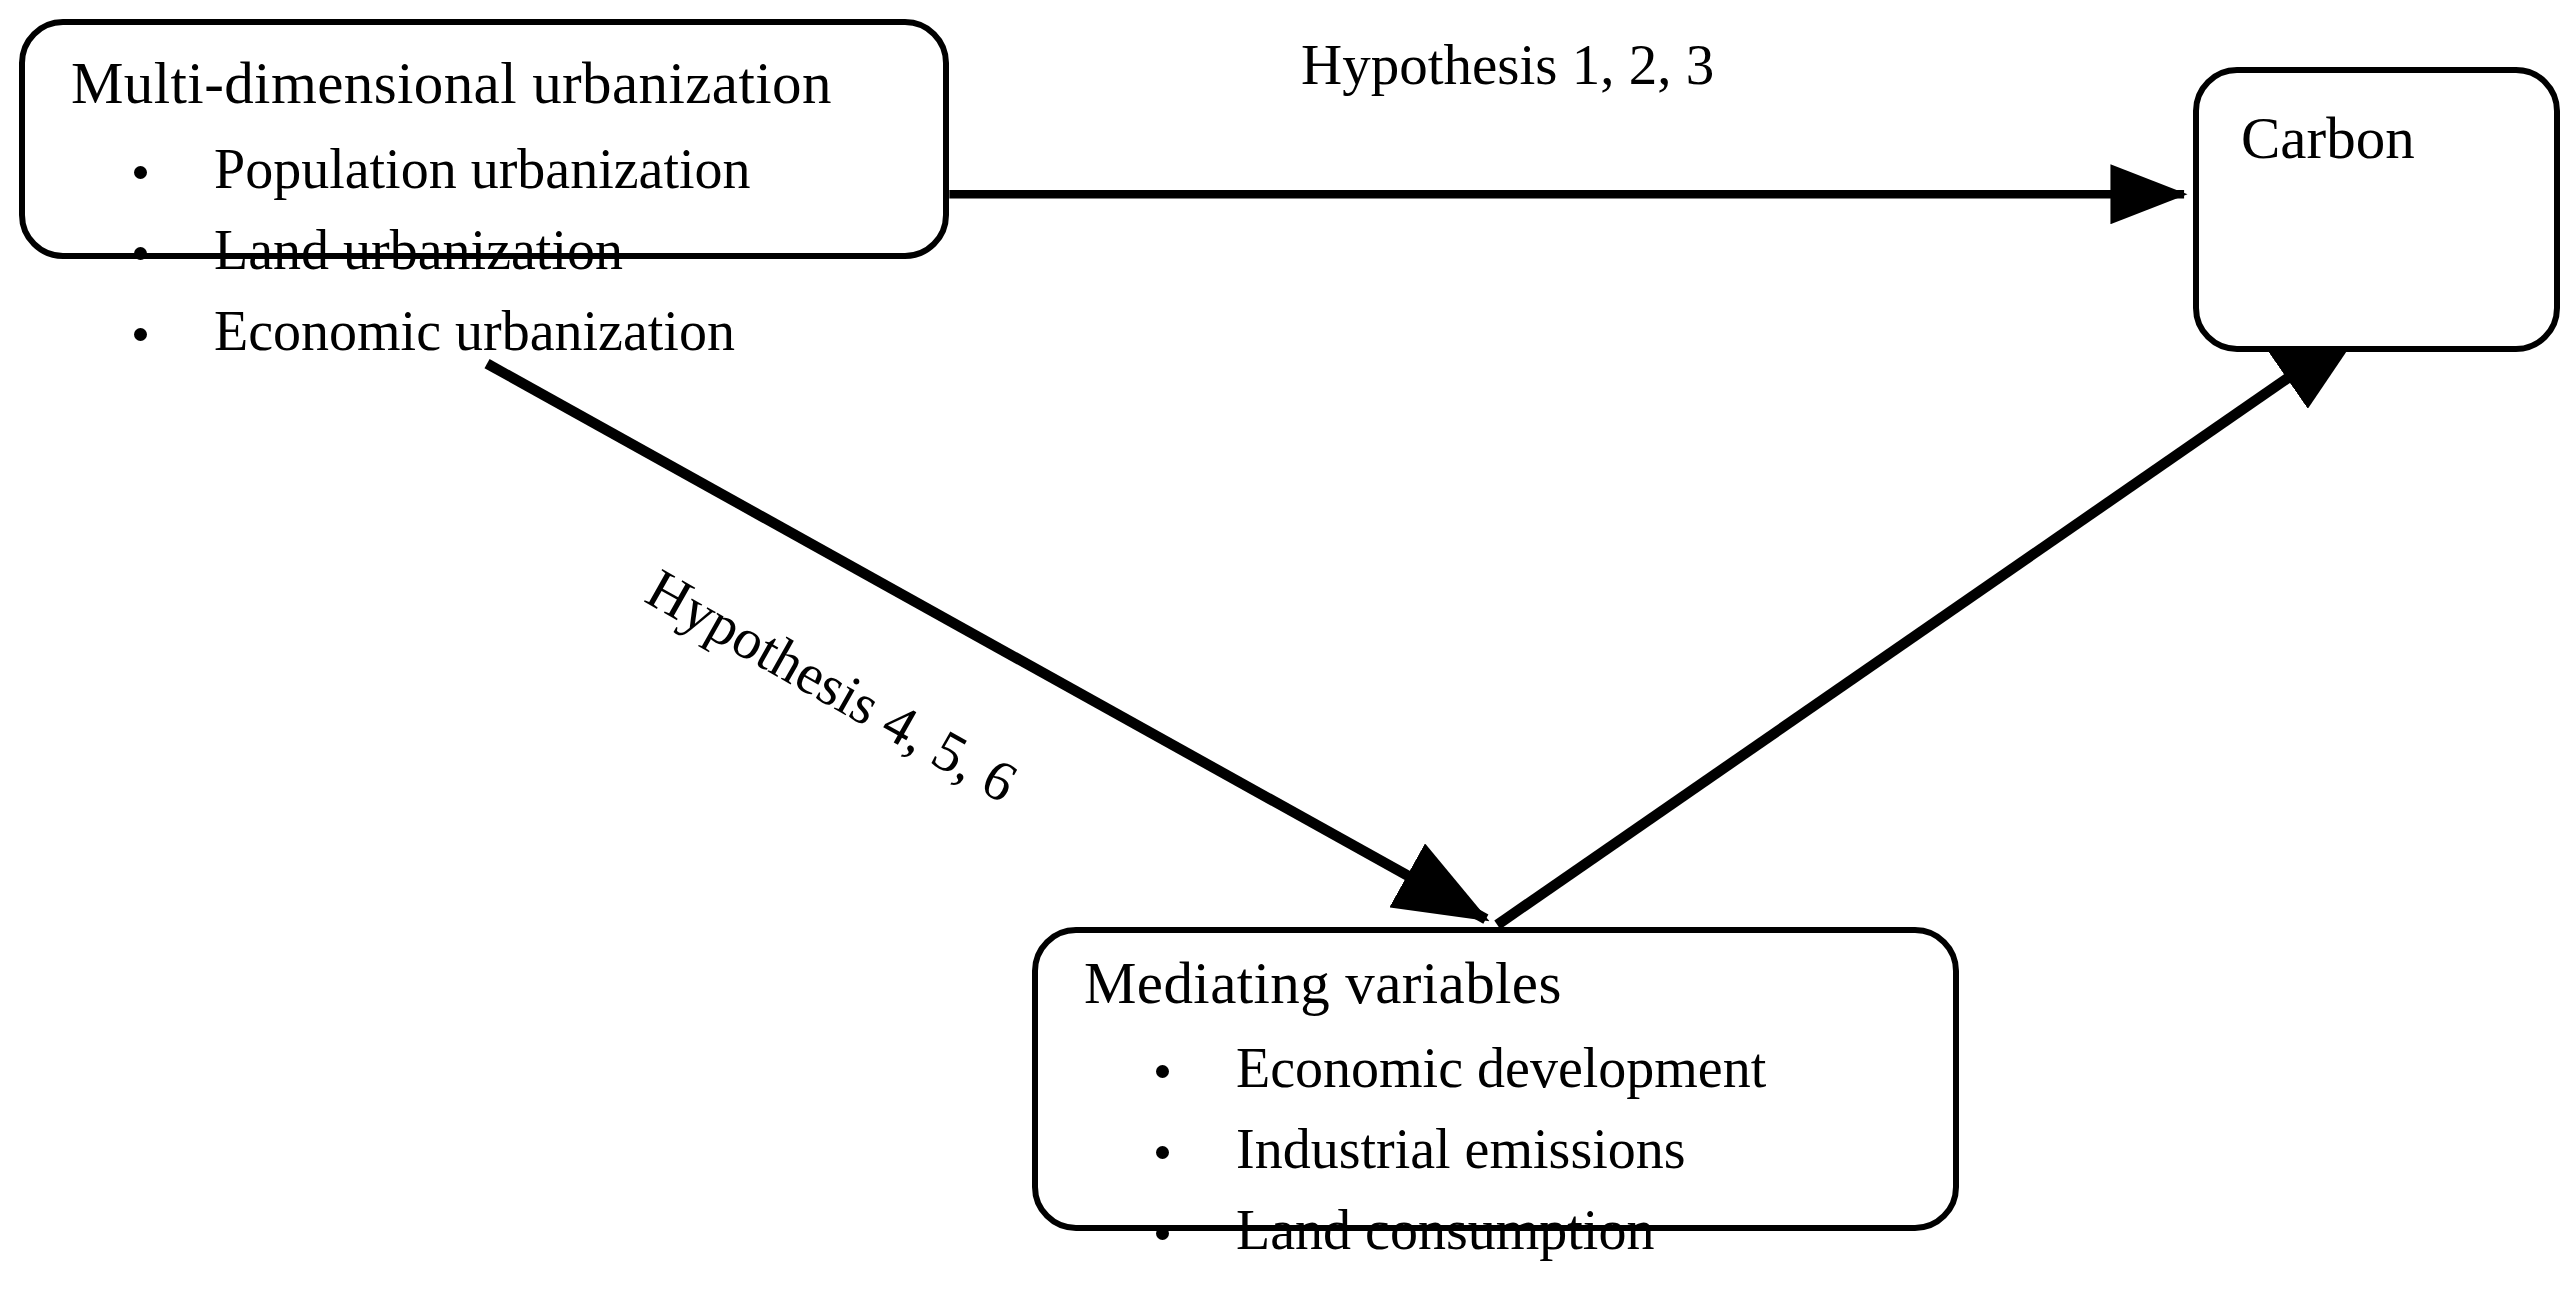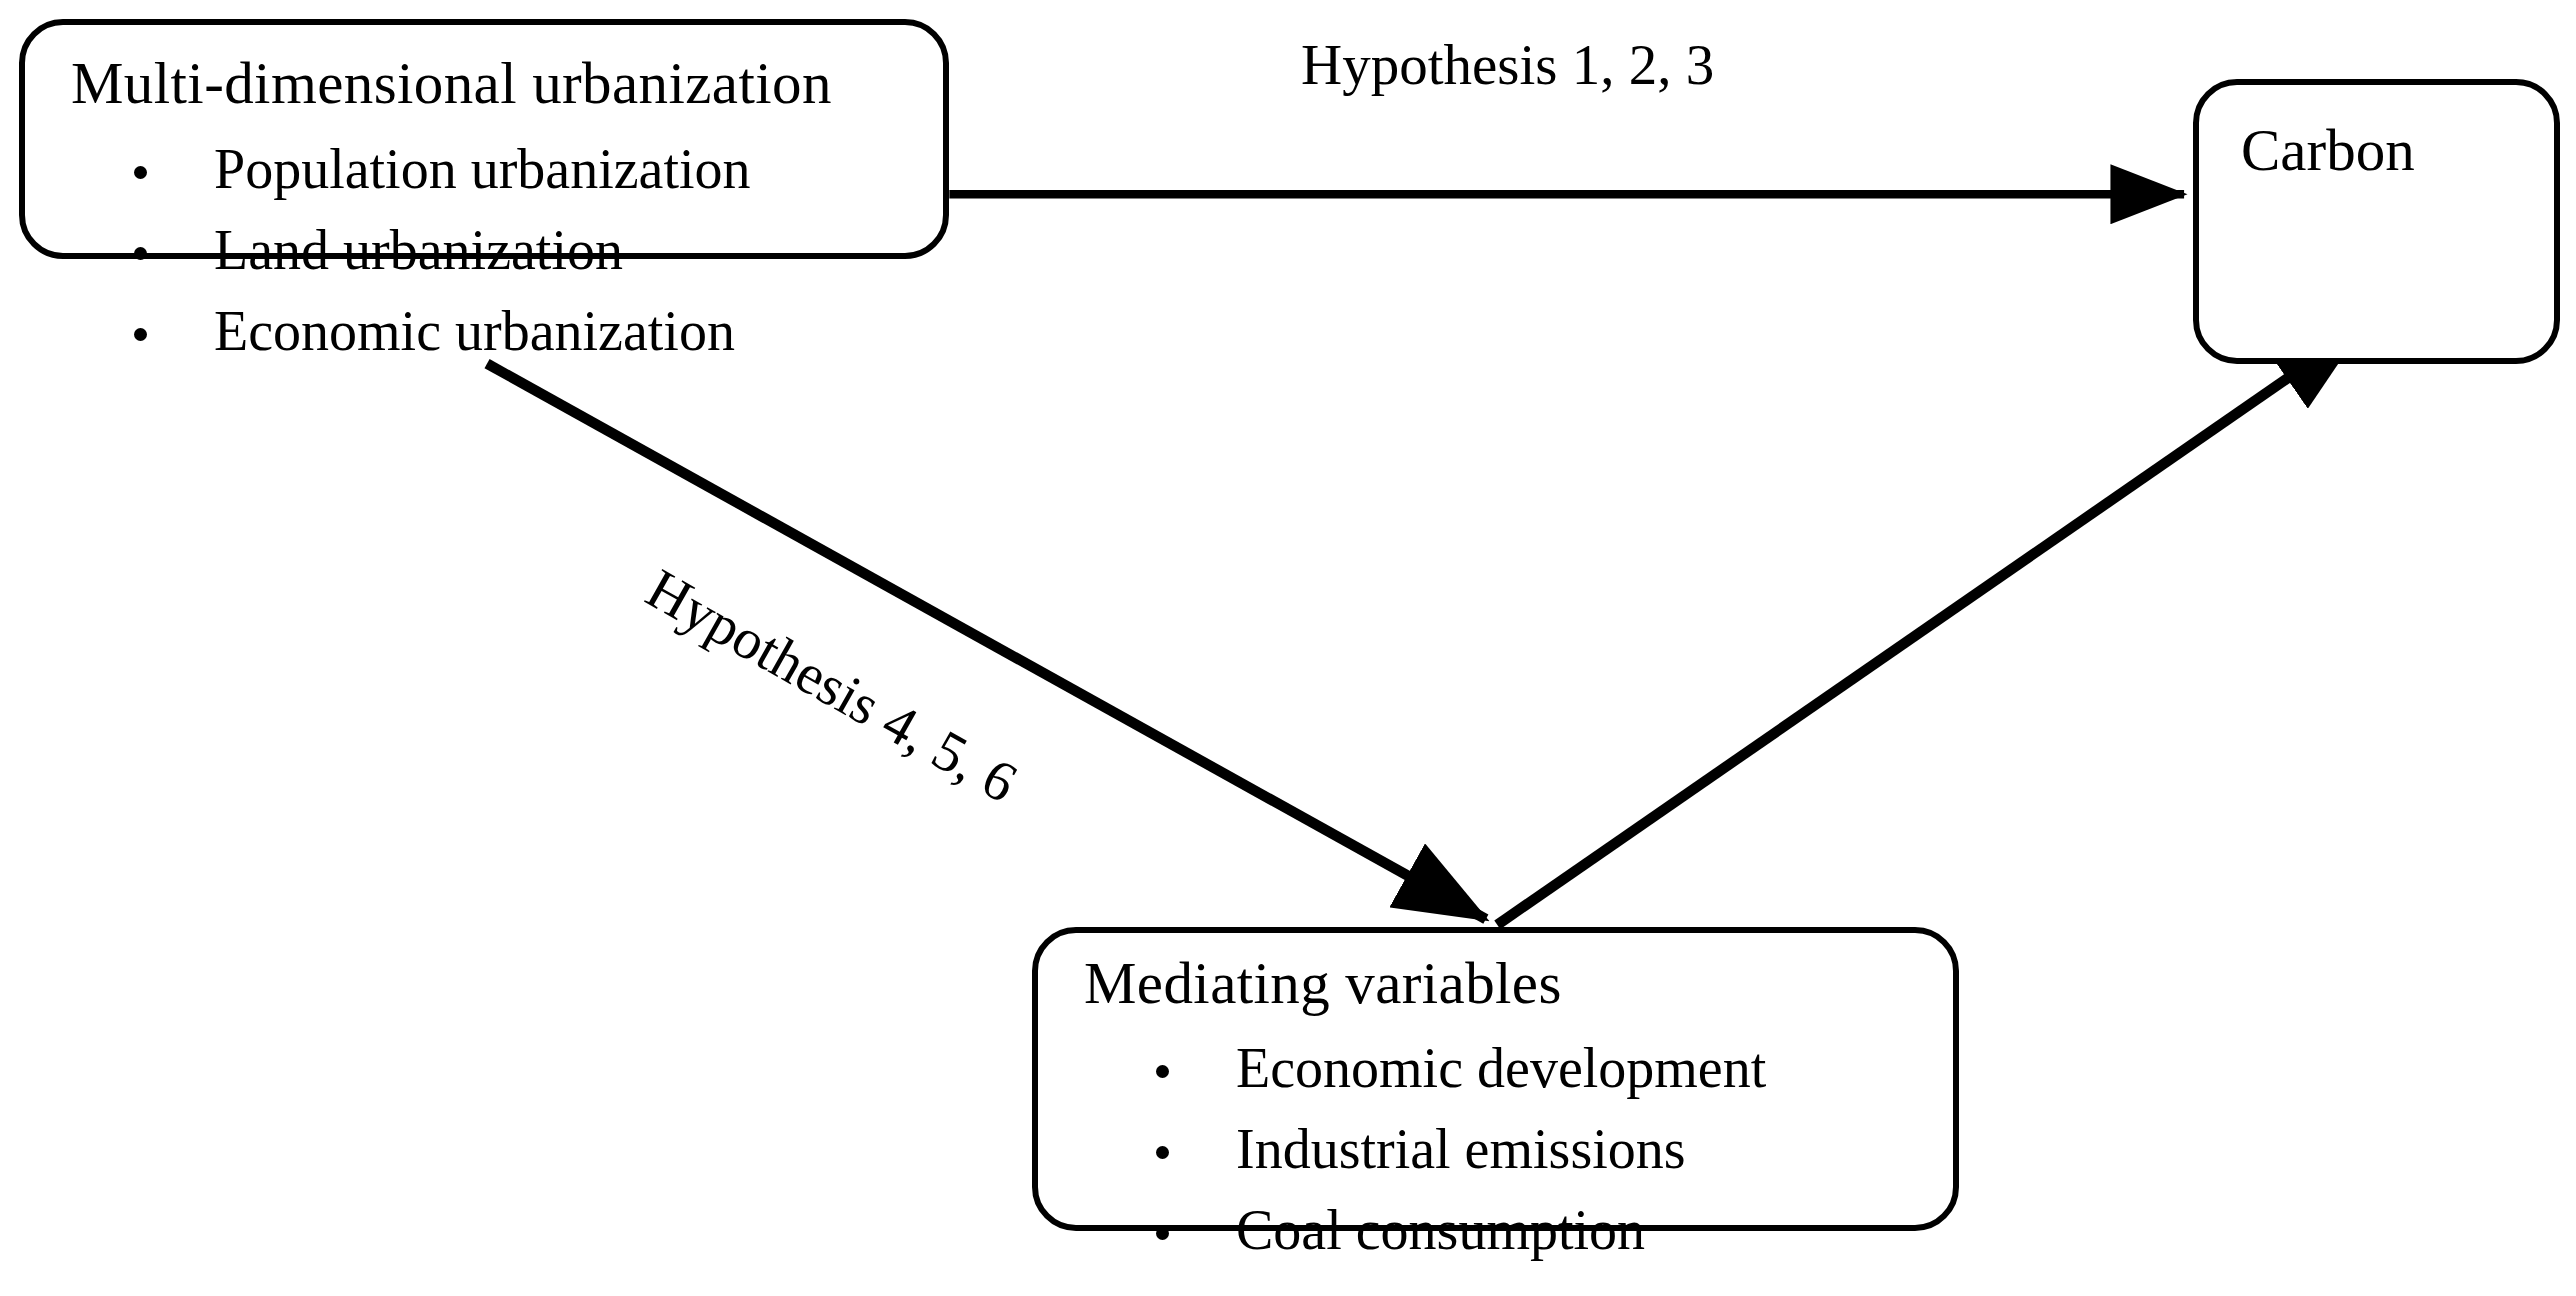--- a/index.html
+++ b/index.html
@@ -30,21 +30,21 @@
     box-sizing: border-box;
   }
   #box-urbanization {
     left: 19px;
     top: 19px;
     width: 930px;
     height: 240px;
   }
   #box-carbon {
     left: 2193px;
-    top: 79px;
+    top: 67px;
     width: 367px;
     height: 285px;
   }
   #box-mediating {
     left: 1032px;
     top: 927px;
     width: 927px;
     height: 304px;
   }
   .node-title {
@@ -166,21 +166,21 @@
     <li class="bullet-item">
       <span class="bullet-dot"></span>
       <span>Economic development</span>
     </li>
     <li class="bullet-item">
       <span class="bullet-dot"></span>
       <span>Industrial emissions</span>
     </li>
     <li class="bullet-item">
       <span class="bullet-dot"></span>
-      <span>Coal consumption</span>
+      <span>Land consumption</span>
     </li>
   </ul>
 </div>
 
 <div class="edge-label" id="label-h123">Hypothesis 1, 2, 3</div>
 
 <div class="edge-label" id="label-h456">Hypothesis 4, 5, 6</div>
 
 
 </body></html>

